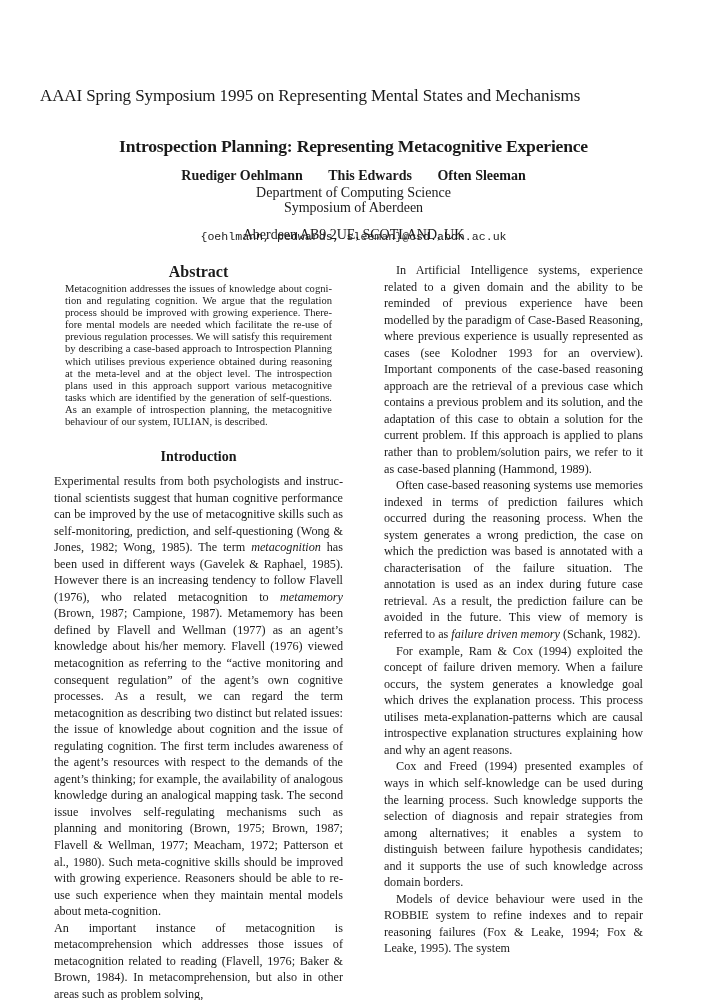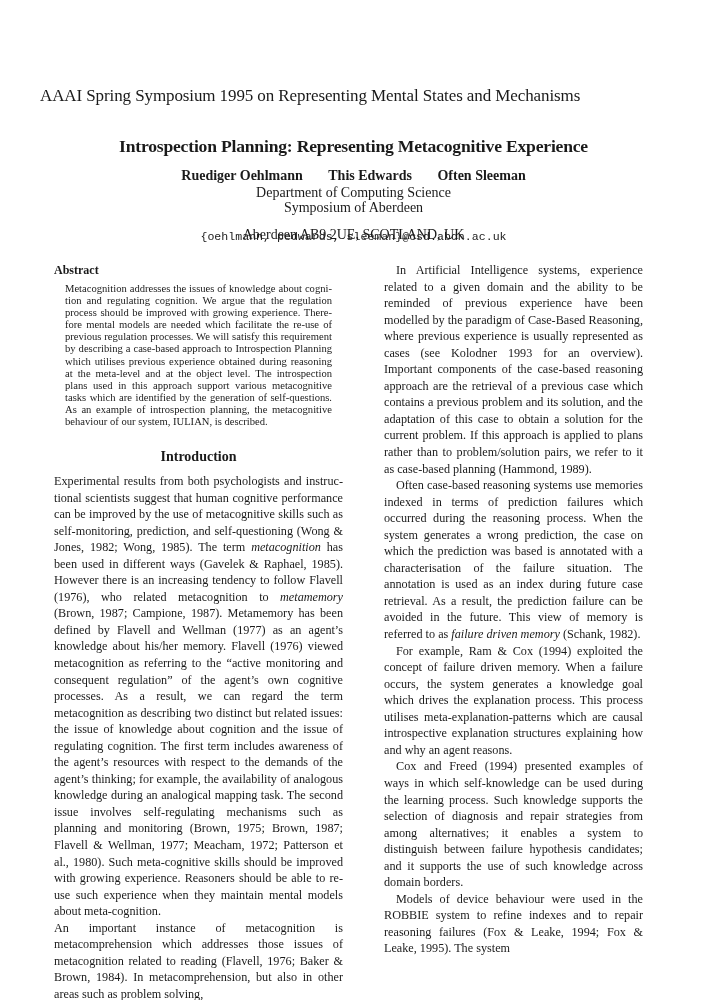--- a/index.html
+++ b/index.html
@@ -25,22 +25,22 @@
     font-size: 14px; white-space: nowrap; line-height: 14px;
   }
   .email {
     position: absolute; left: 0; width: 707px; top: 230px; text-align: center;
     font-family: "Liberation Mono", "DejaVu Sans Mono", monospace;
     font-size: 11.6px; white-space: nowrap;
   }
   .col { position: absolute; }
   .col-right { left: 364px; width: 279px; top: 262px; }
   .abstract-head {
-    position: absolute; left: 54px; width: 289px; top: 263px; text-align: left;
-    font-size: 12px; font-weight: bold;
+    position: absolute; left: 54px; width: 289px; top: 263px; text-align: center;
+    font-size: 16px; font-weight: bold;
   }
   .abstract-body {
     position: absolute; left: 65px; width: 267px; top: 283px;
     font-size: 10.6px; line-height: 12.1px; text-align: justify; hyphens: manual;
   }
   .intro-head {
     position: absolute; left: 54px; width: 289px; top: 449px; text-align: center;
     font-size: 14px; font-weight: bold; font-family: Liberation Serif, serif;
   }
   .intro-body {

